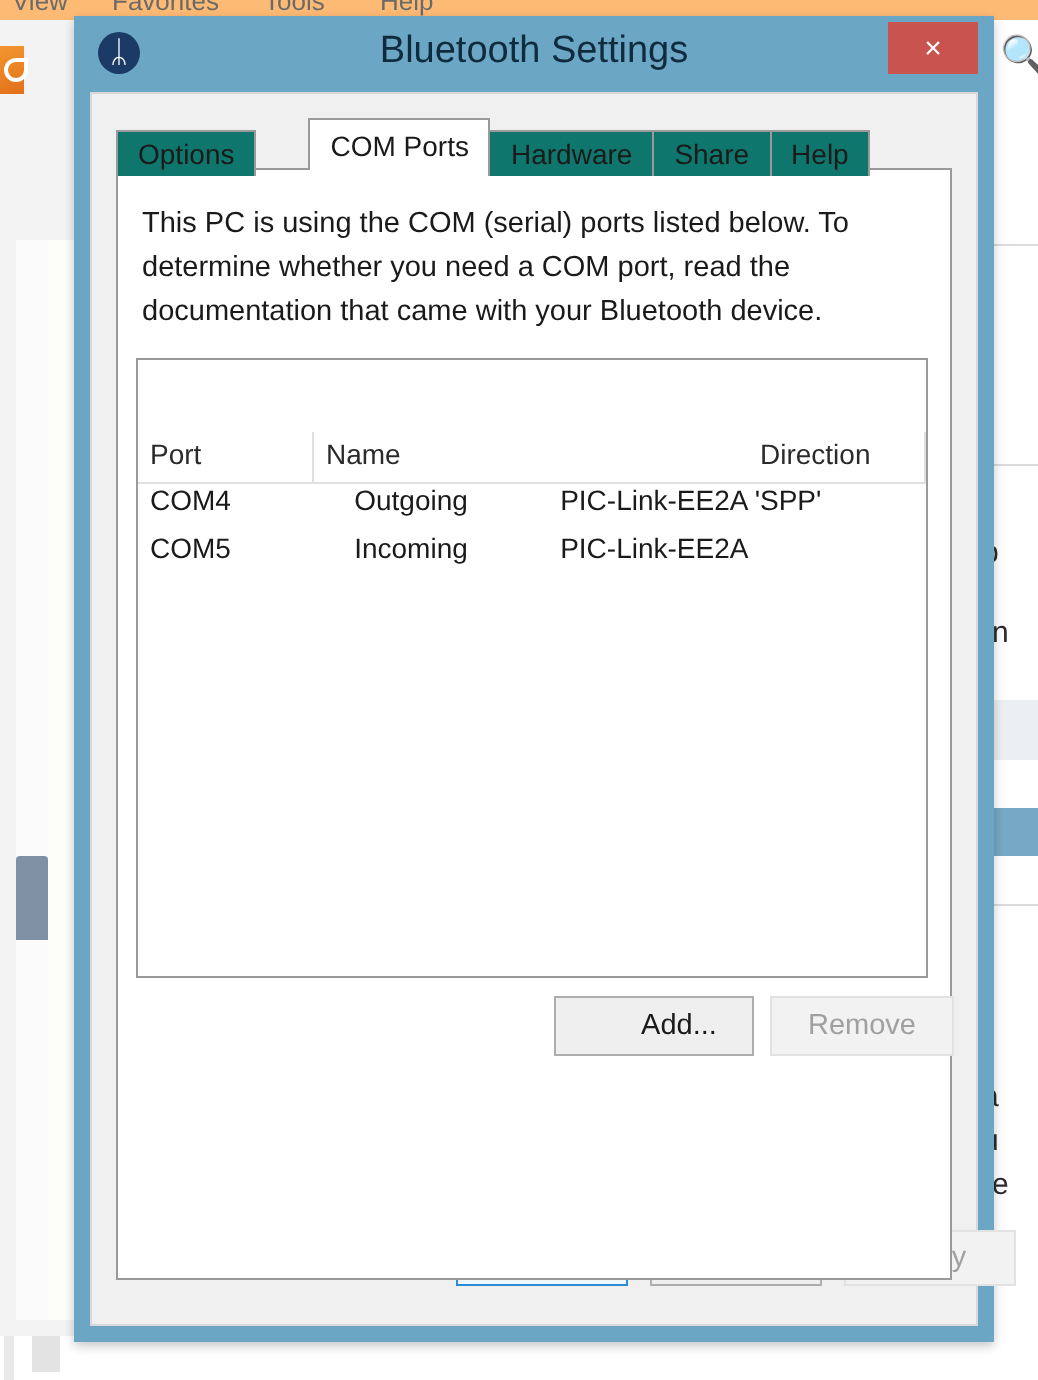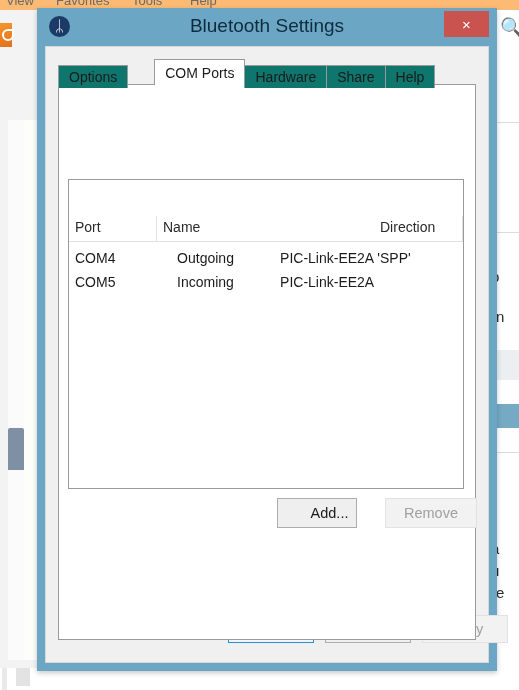--- a/index.html
+++ b/index.html
@@ -284,21 +284,21 @@
     box-sizing: border-box;
     border-right: 1px solid #e0e0e0;
     cursor: default;
   }
   .col-port { width: 88px; }
   .col-direction { width: 89px; }
   .col-name { width: 217px; border-right: none !important; }
   .ports-row {
     display: flex;
     height: 24px;
-    align-items: flex-end;
+    align-items: flex-start;
     cursor: default;
     gap: 25px;
   }
   .ports-row .cell {
     font-size: 14px;
     color: #1a1a1a;
     padding-left: 6px;
     box-sizing: border-box;
   }
 
@@ -321,21 +321,21 @@
     justify-content: center;
     box-sizing: border-box;
     cursor: default;
     font-family: "Liberation Sans", sans-serif;
   }
   .btn.disabled {
     color: #a0a0a0;
     background: #f2f2f2;
     border-color: #e2e2e2;
   }
-  #add-button { left: 218px; top: 0; width: 80px; padding-left: 25px; }
+  #add-button { left: 218px; top: 0; width: 100px; padding-left: 25px; }
   #remove-button { left: 326px; top: 0; width: 92px; }
 
   
   #dialog-footer {
     position: absolute;
     left: 0; bottom: 0;
     width: 442px;
     height: 58px;
     background: #f0f0f0;
   }
@@ -420,20 +420,21 @@
     <div id="tab-strip">
       <div class="tab">Options</div>
       <div class="tab active">COM Ports</div>
       <div class="tab">Hardware</div>
       <div class="tab">Share</div>
       <div class="tab">Help</div>
     </div>
 
     <div id="tab-page">
 
+      <div id="page-description">This PC is using the COM (serial) ports listed below. To determine whether you need a COM port, read the documentation that came with your Bluetooth device.</div>
 
       <div id="ports-list">
         <div id="ports-header">
           <div class="col col-port">Port</div>
           <div class="col col-name">Name</div>
           <div class="col col-direction">Direction</div>
         </div>
 
         <div class="ports-row">
           <div class="cell col-port">COM4</div>

